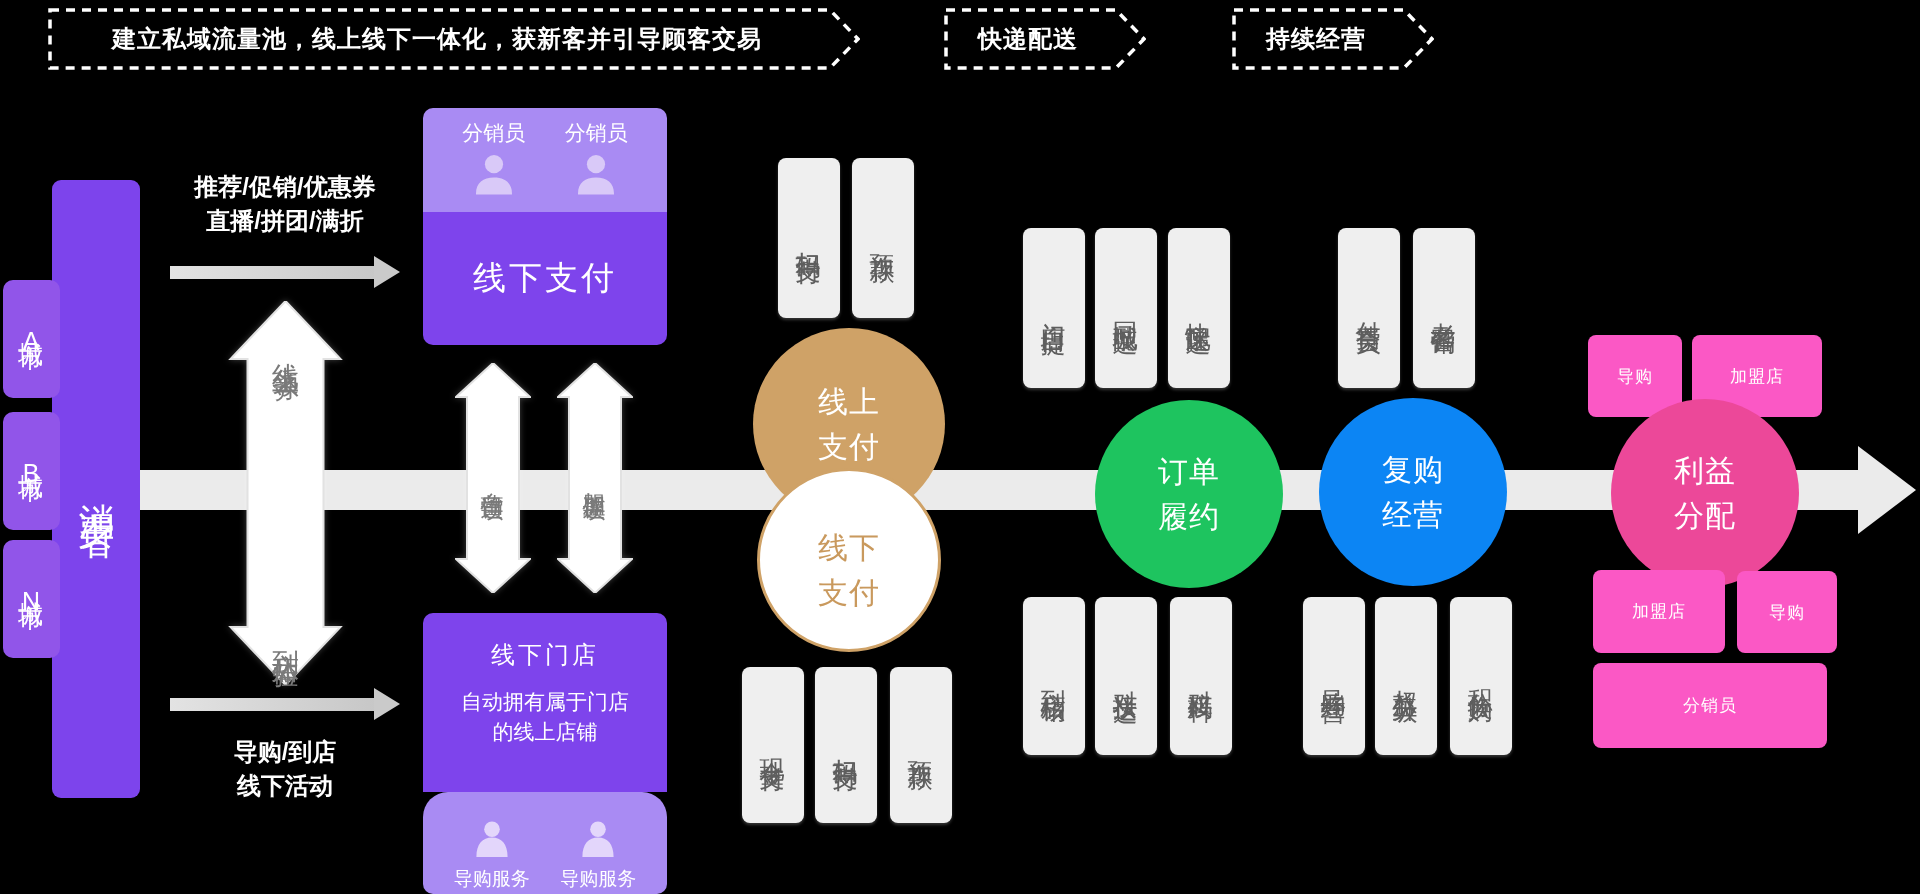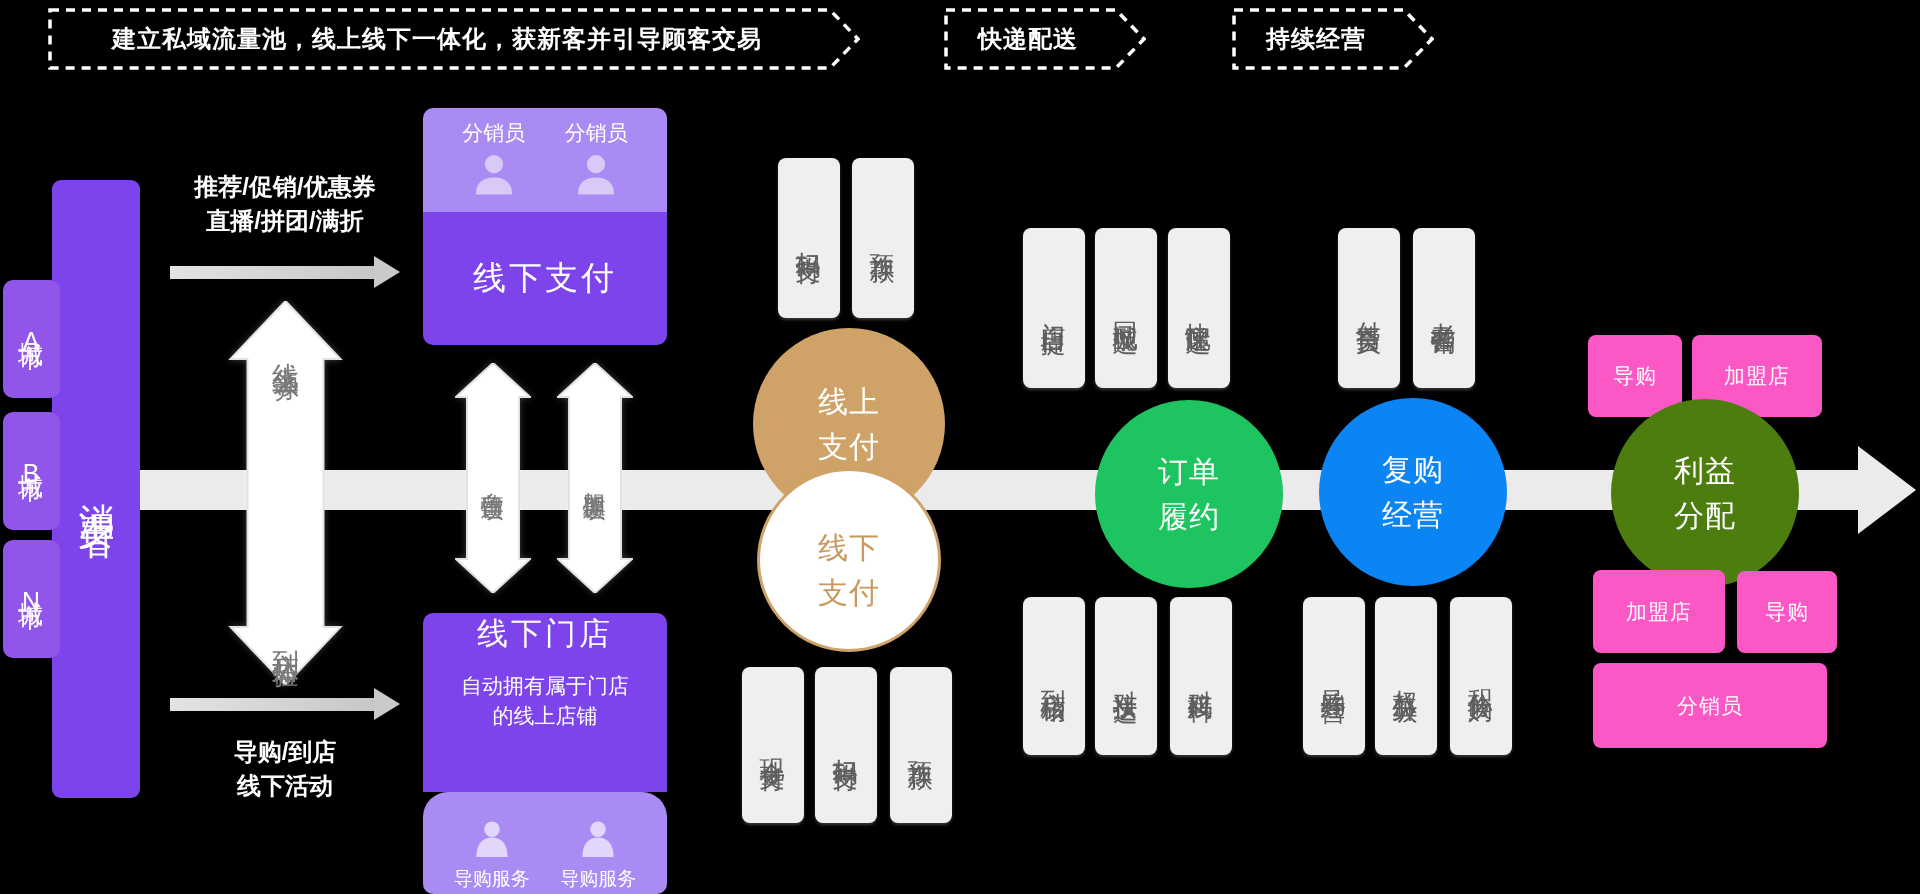--- a/index.html
+++ b/index.html
@@ -51,43 +51,43 @@
   
   .card { position:absolute; width:244px; border-radius:10px; overflow:hidden; z-index:2; }
   .card-dark { background:#7e44ec; }
   .card-light { background:#a98bf3; }
   .mall-top { height:104px; display:flex; justify-content:space-evenly; align-items:center; }
   .mall-bottom { height:133px; display:flex; align-items:center; justify-content:center;
            color:#fff; font-size:33px; letter-spacing:3px; }
   .person-col { display:flex; flex-direction:column; align-items:center; gap:2px; }
   .person-col .plabel { color:#fff; font-size:21px; }
   .store-top { height:179px; color:#fff; text-align:center; }
-  .store-title { font-size:31px; letter-spacing:3px; }
+  .store-title { font-size:24px; letter-spacing:3px; padding-top:26px; }
   .store-sub { font-size:21px; line-height:1.45; width:182px; margin:16px auto 0; }
   .store-bottom { height:124px; display:flex; justify-content:space-evenly; align-items:center;border-radius:25px; }
   
   .pill { position:absolute; width:62px; background:#efefef; border-radius:8px; z-index:2;
           box-shadow:0 2px 3px rgba(120,120,120,.45);
           display:flex; align-items:center; justify-content:center; }
   .pill .vtext { color:#5e5e5e; font-size:25px; letter-spacing:3px; }
   
   .circle { position:absolute; border-radius:50%;
           display:flex; align-items:center; justify-content:center; }
   .circle .ctxt { width:2.15em; text-align:center; word-break:break-all;
           line-height:1.5; font-size:30px; color:#fff; letter-spacing:1px; }
   .c-gold { width:192px; height:192px; background:#cfa267; z-index:2; }
   .c-white { width:184px; height:184px; background:#fff; border:3px solid #cfa267; z-index:3; }
   .c-white .ctxt { color:#c9995d;margin-top:20px; }
   .c-green { width:188px; height:188px; background:#1ec45f; z-index:2; }
   .c-blue { width:188px; height:188px; background:#0c85f4; z-index:2; }
-  .c-pink { width:188px; height:188px; background:#4d7c0f; z-index:3; }
+  .c-pink { width:188px; height:188px; background:#ec4899; z-index:3; }
   
   .pinkbox { position:absolute; background:#fb58c5; border-radius:8px;
           display:flex; align-items:center; justify-content:center;
-          color:#fff; font-size:21px; letter-spacing:1px; }
+          color:#fff; font-size:17px; letter-spacing:1px; }
   .z2 { z-index:2; } .z4 { z-index:4; }
 </style>
 </head>
 <body>
 
 <div id="stage">
 
   <div class="banner" style="left:48px; top:8px; width:812px;">
     <svg width="812" height="62">
       <polygon points="2,2 782,2 810,31 782,60 2,60" fill="none" stroke="#ffffff" stroke-width="3.5" stroke-dasharray="9 7"></polygon>

